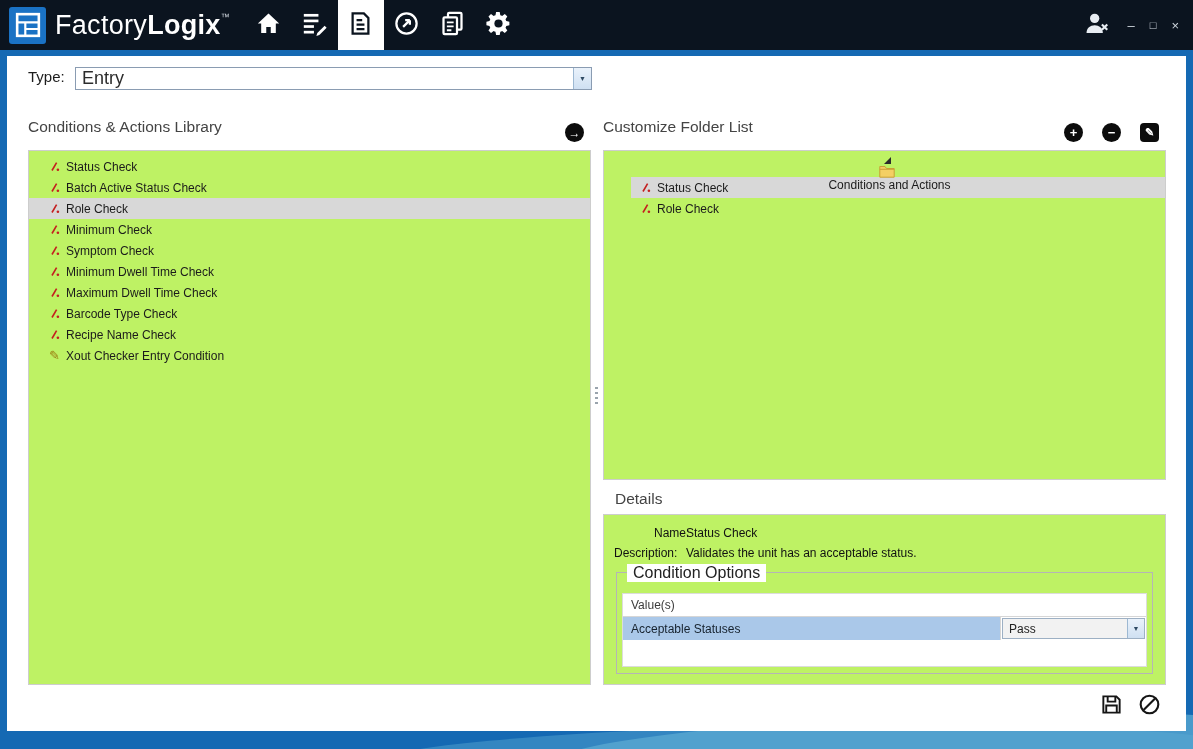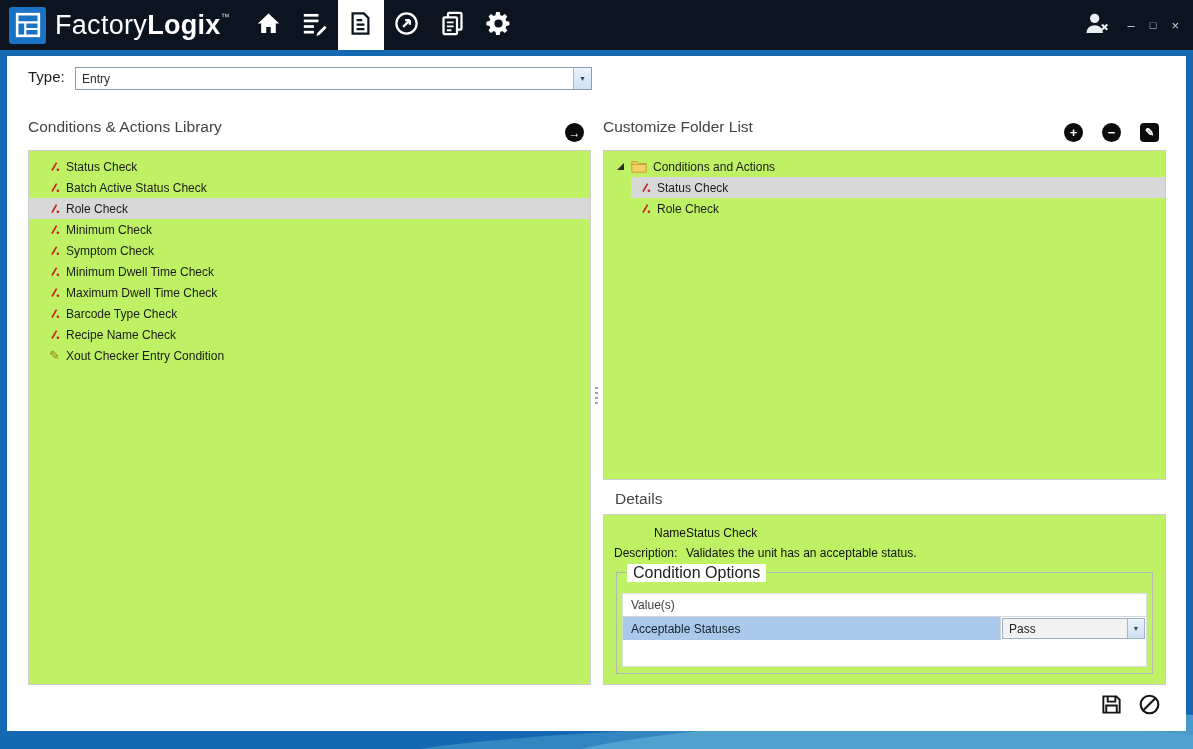--- a/index.html
+++ b/index.html
@@ -62,21 +62,21 @@
     position: absolute; left: 7px; right: 7px; top: 56px; bottom: 18px;
     background: #ffffff;
   }
 
   .type-label { position: absolute; left: 21px; top: 12px; font-size: 15px; color: #1d1d1d; }
   .type-combo {
     position: absolute; left: 68px; top: 11px; width: 517px; height: 23px;
     border: 1px solid #8a9cb2; background: #fff;
     display: flex; align-items: stretch; cursor: pointer;
   }
-  .type-combo .val { flex: 1; font-size: 12px; color: #2c2c2c; display: flex; align-items: center; padding-left: 6px; }
+  .type-combo .val { flex: 1; font-size: 18px; color: #2c2c2c; display: flex; align-items: center; padding-left: 6px; }
   .combo-btn {
     width: 18px; background: linear-gradient(#eaf2fb, #cfe0f2);
     border-left: 1px solid #9db8d2;
     display: flex; align-items: center; justify-content: center;
     font-size: 7px; color: #2f4a63;
   }
 
   .section-title { position: absolute; font-size: 15.5px; color: #444; }
   #lib-title   { left: 21px;  top: 62px; }
   #fold-title  { left: 596px; top: 62px; }
@@ -100,21 +100,21 @@
 
   .lib-row {
     height: 21px; display: flex; align-items: center;
     padding-left: 18px; font-size: 12px; color: #1b1b1b; cursor: default;
   }
   .lib-row .ic { width: 15px; display: flex; justify-content: center; margin-right: 4px; }
   .sel-gray { background: #d8d8d8; }
 
   .pen-glyph { color: #9a7d10; font-size: 13px; line-height: 1; }
 
-  .tree-row { height: 21px; display: flex; align-items: center; font-size: 12px; color: #1b1b1b; padding-left: 10px; }
+  .tree-row { height: 21px; display: flex; align-items: center; font-size: 12px; color: #1b1b1b; padding-left: 10px; flex-direction: column; }
   .tree-row .exp { width: 12px; display: flex; justify-content: center; margin-right: 5px; cursor: pointer; }
   .tree-row .fold { margin-right: 6px; display: flex; }
   .tree-child {
     height: 21px; margin-left: 27px; display: flex; align-items: center;
     padding-left: 7px; font-size: 12px; color: #1b1b1b; cursor: default;
   }
   .tree-child .ic { width: 15px; display: flex; justify-content: center; margin-right: 4px; }
 
   .grip {
     position: absolute; left: 588px; top: 331px; width: 3px; height: 20px;

